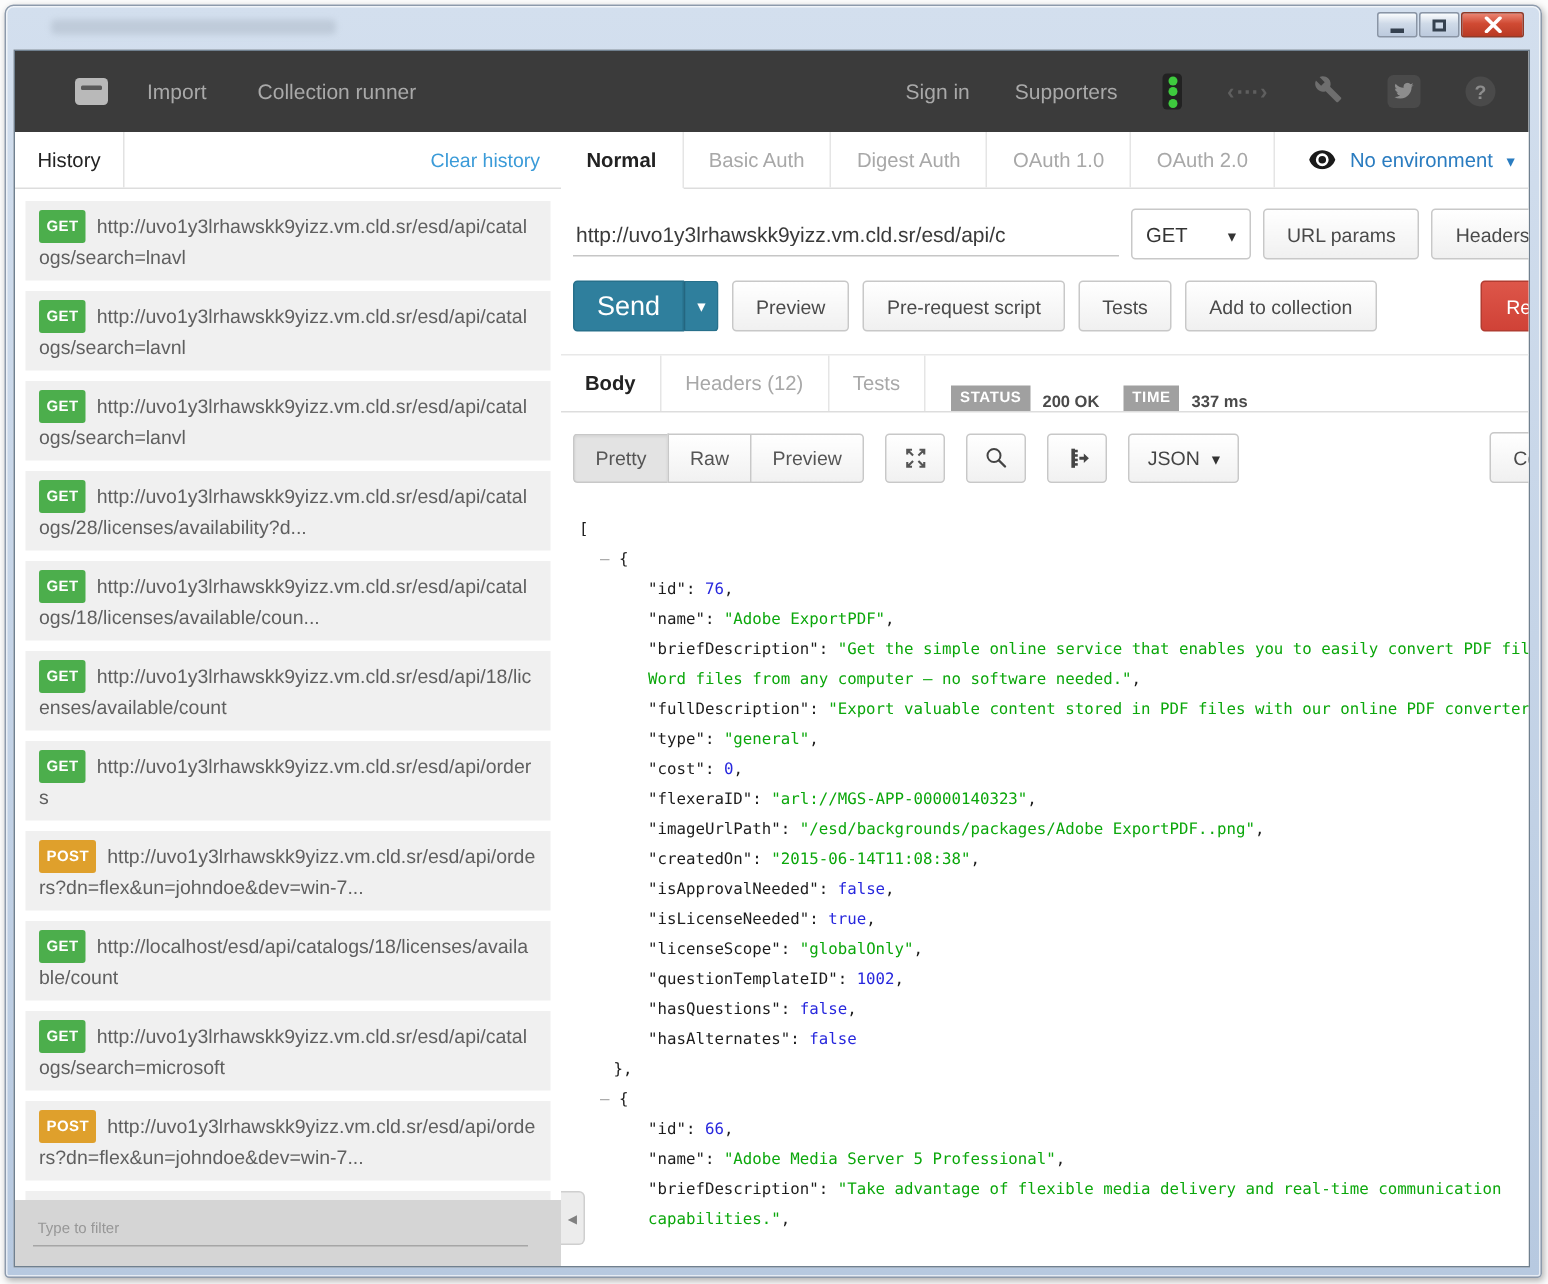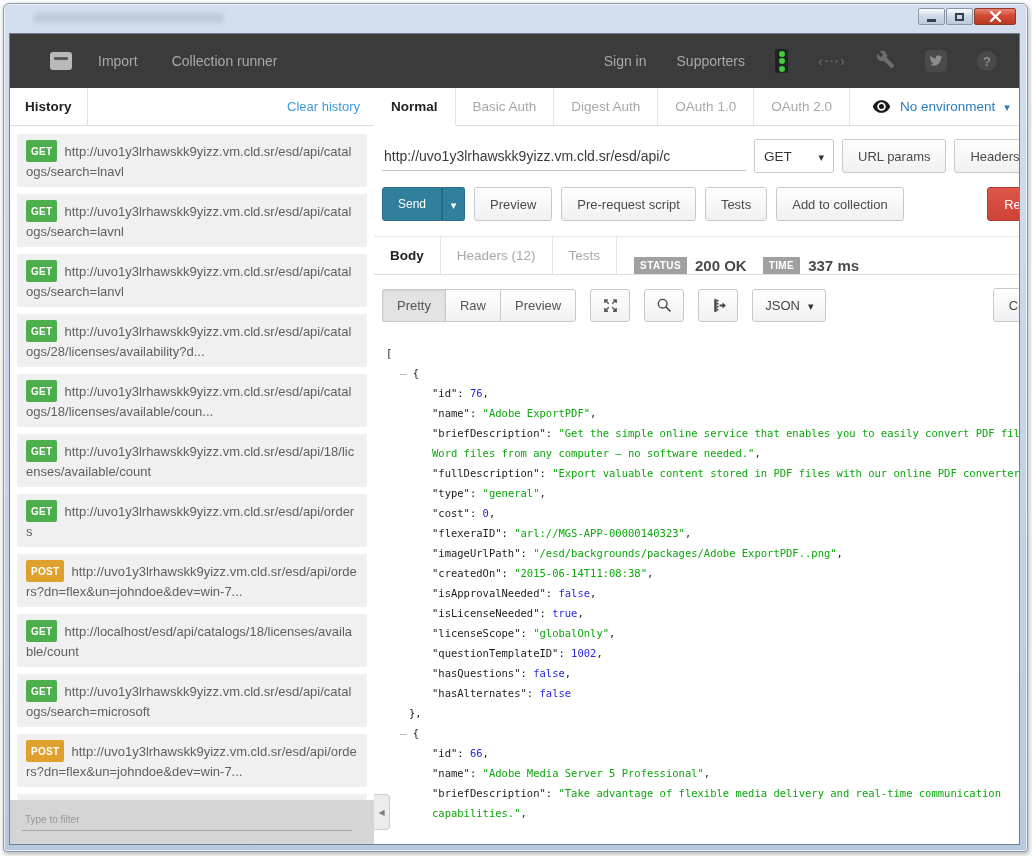--- a/index.html
+++ b/index.html
@@ -46,21 +46,21 @@
     color:#8d8d8d; font-weight:bold; font-size:13px; display:flex; align-items:center;
     justify-content:center; }
   .help-circle::after { content:"?"; }
 
   .content { position:relative; display:flex; height:758px; }
 
   
   .sidebar { width:364px; position:relative; background:#fff; flex:none; }
   .sb-header { height:38px; border-bottom:1px solid #ddd; display:flex; align-items:stretch; font-size:13.5px; }
   .sb-tab { display:flex; align-items:center; padding:0 15px; border-right:1px solid #e2e2e2; color:#9a9a9a; cursor:pointer; }
-  .sb-tab.active { color:#222; font-weight:bold; }
+  .sb-tab.active { color:#222; font-weight:normal; }
   .clear-link { margin-left:auto; align-self:center; padding-right:14px; color:#3b9bd8; font-size:13px; cursor:pointer; }
   .history-list { position:absolute; top:38px; bottom:46px; left:0; right:0; overflow:hidden; padding:8px 7px 0 7px; }
   .history-item { background:#f0f0f0; margin-bottom:7px; padding:6px 9px; font-size:13px;
     color:#5f5f5f; line-height:19px; word-break:break-all; cursor:pointer; }
   .method-badge { display:inline-block; font-size:10px; font-weight:bold; color:#fff;
     padding:2px 5px 1px; border-radius:2px; margin-right:7px; vertical-align:1px;
     letter-spacing:.3px; }
   .m-get { background:#4cae4c; }
   .m-post { background:#dfa02c; }
   .filter-bar { position:absolute; bottom:0; left:0; right:0; height:46px; background:#d5d5d5; }
@@ -95,37 +95,37 @@
     background:#fff; display:flex; align-items:center; padding:0 9px; font-size:13.5px;
     color:#333; justify-content:space-between; cursor:pointer; }
   .btn { display:inline-flex; align-items:center; justify-content:center; height:34px;
     border:1px solid #c8c8c8; border-radius:3px; background:linear-gradient(#fff,#f0f0f0);
     color:#4a4a4a; font-size:13px; padding:0 15px; cursor:pointer; white-space:nowrap;text-align:right; }
 
   .actions-row { display:flex; align-items:center; padding:14px 28px 15px 8px; gap:9px;
     border-bottom:1px solid #e8e8e8; }
   .send-group { display:flex; }
   .btn-send { height:34px; background:#2f7f9d; border:1px solid #27708b; color:#fff;
-    border-radius:3px 0 0 3px; padding:0 15px; font-size:12px; display:flex;
+    border-radius:3px 0 0 3px; padding:0 15px; font-size:18px; display:flex;
     align-items:center; cursor:pointer; }
   .btn-send-caret { height:34px; width:23px; background:#2f7f9d; border:1px solid #27708b;
     border-left:1px solid #246680; border-radius:0 3px 3px 0; display:flex;
     align-items:center; justify-content:center; cursor:pointer; }
   .btn-reset { margin-left:auto; height:34px; border:1px solid #b13c31; border-radius:3px;
     background:linear-gradient(#dd5649,#d04237); color:#fff; font-size:13px;
     padding:0 16px; display:flex; align-items:center; cursor:pointer; }
 
   .resp-tabs { height:38px; border-bottom:1px solid #ddd; display:flex; align-items:stretch; font-size:13.5px; }
   .resp-tab { display:flex; align-items:center; padding:0 16px; color:#a8a8a8;
     border-right:1px solid #e5e5e5; cursor:pointer; }
   .resp-tab.active { color:#222; font-weight:bold; }
   .status-area { display:flex; align-items:flex-end; margin-left:17px; gap:8px; }
   .badge-gray { background:#a0a0a0; color:#fff; font-size:10px; font-weight:bold;
     padding:3px 6px; letter-spacing:.4px; }
-  .status-val { font-size:15px; font-weight:bold; color:#4a4a4a; margin-right:8px; }
+  .status-val { font-size:11px; font-weight:bold; color:#4a4a4a; margin-right:8px; }
 
   .view-row { display:flex; align-items:center; padding:13px 28px 12px 8px; }
   .seg { display:flex; }
   .seg-btn { height:33px; border:1px solid #c8c8c8; background:linear-gradient(#fff,#f1f1f1);
     color:#555; font-size:13px; display:flex; align-items:center; padding:0 14px;
     border-right:none; cursor:pointer; }
   .seg-btn:first-child { border-radius:3px 0 0 3px; }
   .seg-btn:last-child { border-radius:0 3px 3px 0; border-right:1px solid #c8c8c8; }
   .seg-btn.active { background:#e3e3e3; box-shadow:inset 0 1px 2px rgba(0,0,0,.08); }
   .icon-btn { width:40px; height:33px; border:1px solid #c8c8c8; border-radius:3px;

